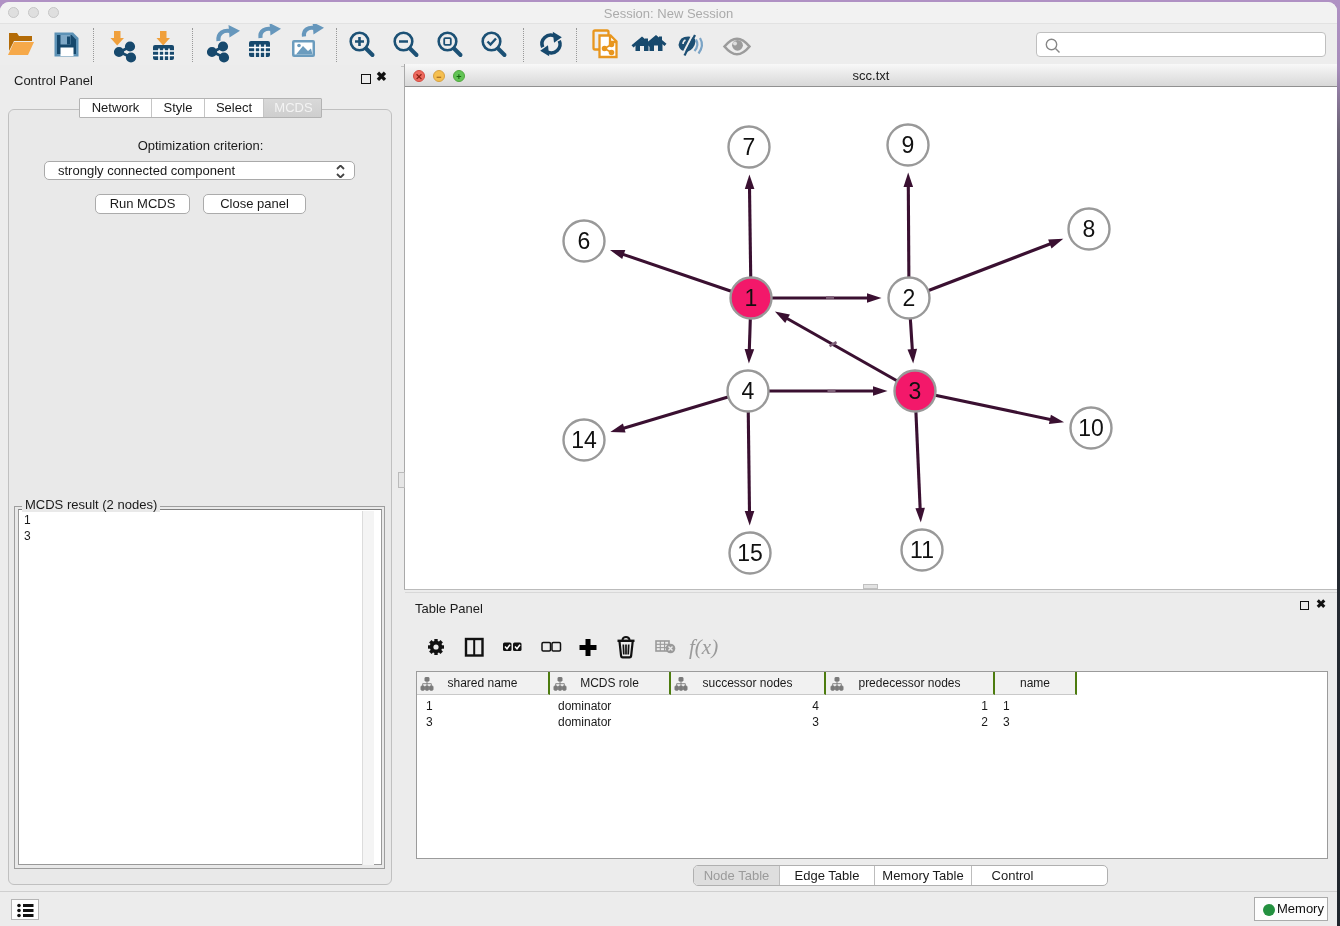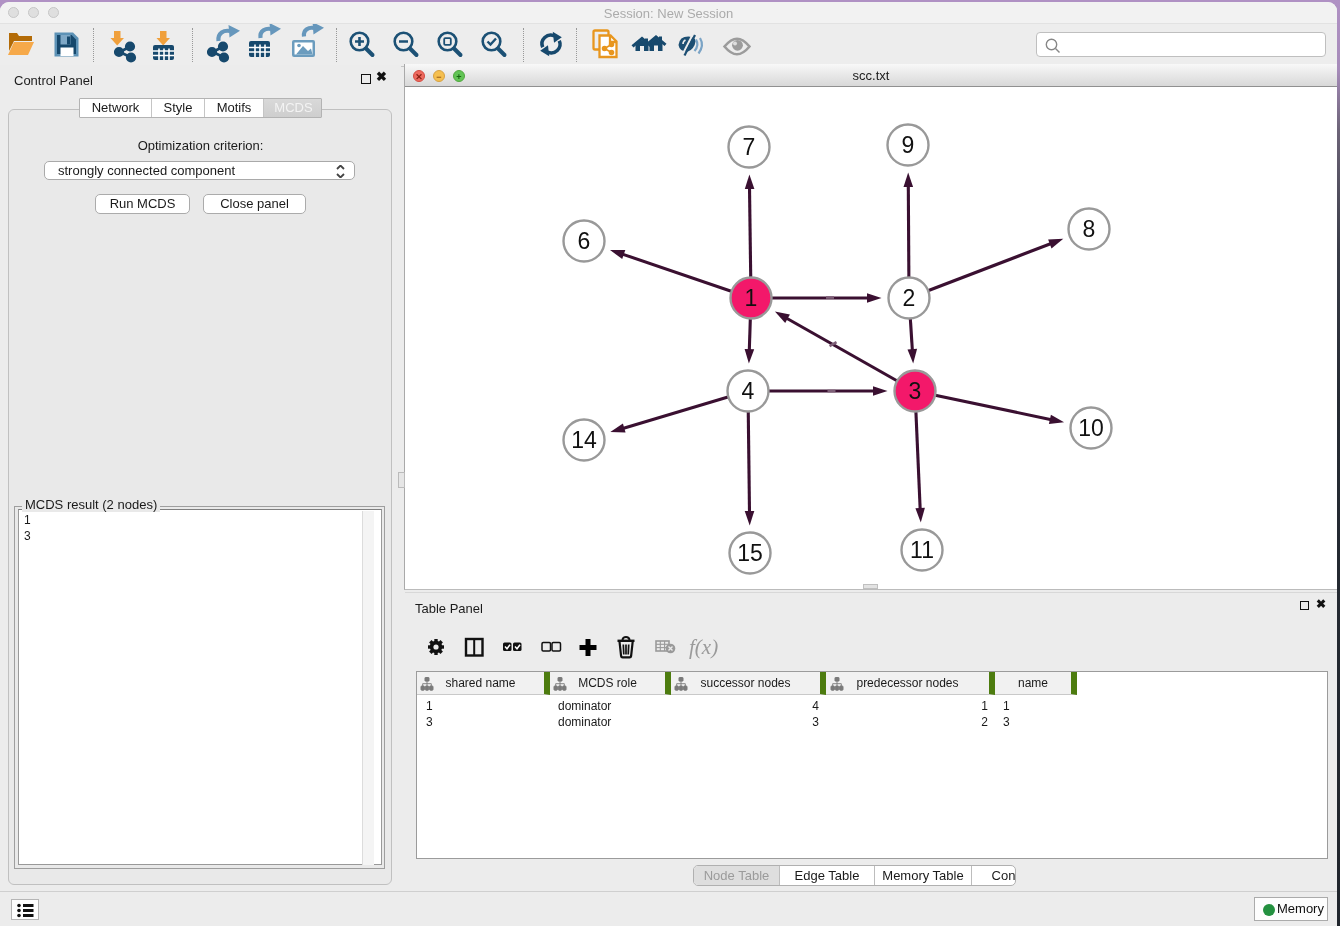--- a/index.html
+++ b/index.html
@@ -64,26 +64,26 @@
 #divhandle { position:absolute; left:-7px; top:408px; width:7px; height:16px;
   background:#e6e6e6; border:1px solid #bbb; }
 
 #tp { left:405px; top:590px; width:932px; height:299px; background:#ececec;
   border-top:1px solid #d8d8d8; }
 #tp * { position:absolute; }
 #tptitle { left:10px; top:8px; font-size:13px; color:#1c1c1c; }
 #tpsq { left:895px; top:8px; width:9px; height:9px; border:1.5px solid #111; }
 #tpx { left:911px; top:4px; font-size:12px; font-weight:bold; color:#111; }
 #tbl { left:11px; top:78px; width:912px; height:188px; background:#fff; border:1px solid #9b9b9b; }
-.hc { top:0; height:23px; background:#f1f1f1; border-right:6px solid #4d7c0f;
+.hc { top:0; height:23px; background:#f1f1f1; border-right:2px solid #4d7c0f;
   border-bottom:1px solid #c9c9c9; font-size:12px; color:#1a1a1a; text-align:center;
   line-height:22px; }
 .cell { font-size:12px; color:#1a1a1a; }
 
-#btabs { left:288px; top:272px; width:323px; height:21px; display:flex;
+#btabs { left:288px; top:272px; width:415px; height:21px; display:flex;
   background:#fff; border:1px solid #b0b0b0; border-radius:5px; overflow:hidden; }
 .btab { position:static !important; flex:none; height:100%; font-size:13px; color:#1a1a1a;
   text-align:center; line-height:19px; border-right:1px solid #bdbdbd; }
 #btabnode { background:#dedede; color:#9b9b9b; }
 
 #statusbar { left:0; top:889px; width:1337px; height:35px; background:#ececec;
   border-top:1px solid #cfcfcf; }
 #listbtn { position:absolute; left:11px; top:7px; width:28px; height:21px;
   background:#fdfdfd; border:1px solid #b5b5b5; }
 #membtn { position:absolute; left:1254px; top:5px; width:74px; height:24px;
@@ -256,21 +256,21 @@
     </div>
   </div>
   <div id="cp">
     <div id="cptitle">Control Panel</div>
     <div id="cpsq"></div>
     <div id="cpx">✖</div>
     <div id="cppane"></div>
     <div id="cptabs">
       <div class="cptab" style="width:72px;">Network</div>
       <div class="cptab" style="width:53px;">Style</div>
-      <div class="cptab" style="width:59px;">Motifs</div>
+      <div class="cptab" style="width:59px;">Select</div>
       <div class="cptab" id="tabmcds" style="width:59px;">MCDS</div>
     </div>
     <div id="optlabel">Optimization criterion:</div>
     <div id="dropdown">strongly connected component
       <svg style="position:absolute;right:9px;top:3px;" width="9" height="13" viewBox="0 0 9 13">
         <path d="M1 4 L4.5 0.5 L8 4" stroke="#444" stroke-width="1.8" fill="none"></path>
         <path d="M1 9 L4.5 12.5 L8 9" stroke="#444" stroke-width="1.8" fill="none"></path>
       </svg>
     </div>
     <div class="btn" id="btnrun">Run MCDS</div>

